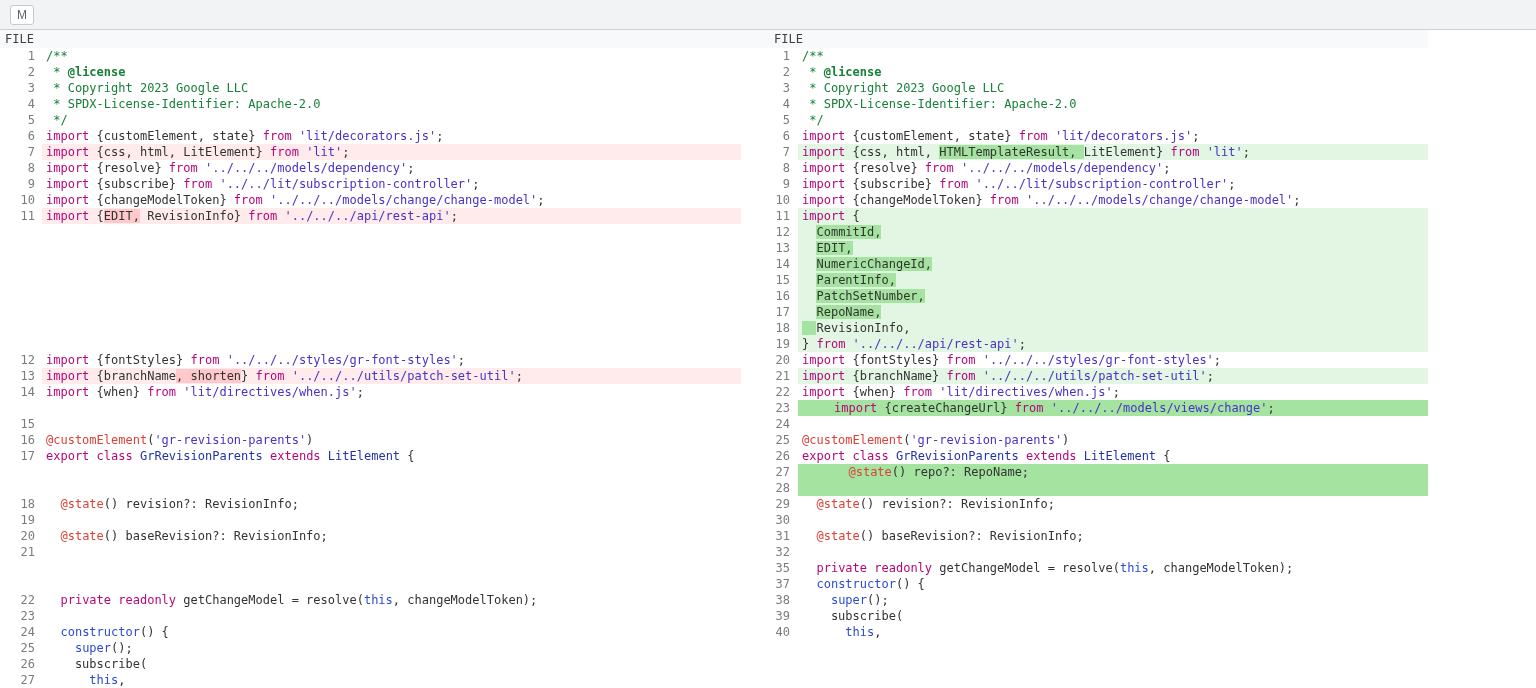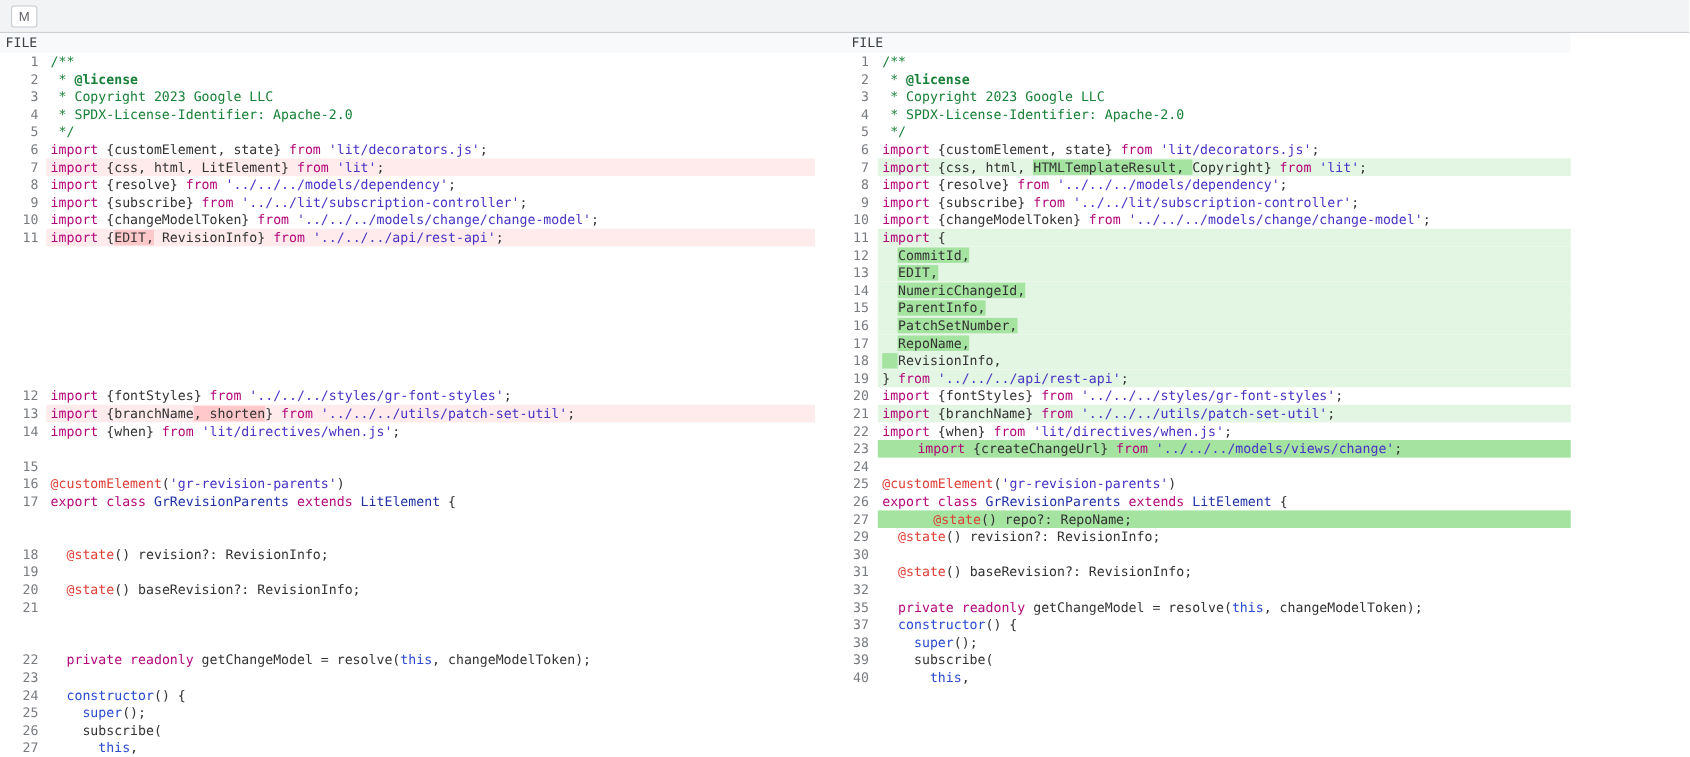--- a/index.html
+++ b/index.html
@@ -110,41 +110,42 @@
       <div class="filehdr">
           <span>FILE</span>
         </div>
       <div id="rows-right">
           <div class="row"><div class="num">1</div><div class="code"><span class="tok c">/**</span></div></div>
           <div class="row"><div class="num">2</div><div class="code"><span class="tok c"> * </span><span class="tok cb">@license</span></div></div>
           <div class="row"><div class="num">3</div><div class="code"><span class="tok c"> * Copyright 2023 Google LLC</span></div></div>
           <div class="row"><div class="num">4</div><div class="code"><span class="tok c"> * SPDX-License-Identifier: Apache-2.0</span></div></div>
           <div class="row"><div class="num">5</div><div class="code"><span class="tok c"> */</span></div></div>
           <div class="row"><div class="num">6</div><div class="code"><span class="tok k">import</span><span class="tok n"> {customElement, state} </span><span class="tok k">from</span><span class="tok n"> </span><span class="tok s">'lit/decorators.js'</span><span class="tok n">;</span></div></div>
-          <div class="row"><div class="num">7</div><div class="code add"><span class="tok k">import</span><span class="tok n"> {css, html, </span><span class="tok n ma">HTMLTemplateResult, </span><span class="tok n">Copyright} </span><span class="tok k">from</span><span class="tok n"> </span><span class="tok s">'lit'</span><span class="tok n">;</span></div></div>
+          <div class="row"><div class="num">7</div><div class="code add"><span class="tok k">import</span><span class="tok n"> {css, html, </span><span class="tok n ma">HTMLTemplateResult, </span><span class="tok n">LitElement} </span><span class="tok k">from</span><span class="tok n"> </span><span class="tok s">'lit'</span><span class="tok n">;</span></div></div>
           <div class="row"><div class="num">8</div><div class="code"><span class="tok k">import</span><span class="tok n"> {resolve} </span><span class="tok k">from</span><span class="tok n"> </span><span class="tok s">'../../../models/dependency'</span><span class="tok n">;</span></div></div>
           <div class="row"><div class="num">9</div><div class="code"><span class="tok k">import</span><span class="tok n"> {subscribe} </span><span class="tok k">from</span><span class="tok n"> </span><span class="tok s">'../../lit/subscription-controller'</span><span class="tok n">;</span></div></div>
           <div class="row"><div class="num">10</div><div class="code"><span class="tok k">import</span><span class="tok n"> {changeModelToken} </span><span class="tok k">from</span><span class="tok n"> </span><span class="tok s">'../../../models/change/change-model'</span><span class="tok n">;</span></div></div>
           <div class="row"><div class="num">11</div><div class="code add"><span class="tok k">import</span><span class="tok n"> {</span></div></div>
           <div class="row"><div class="num">12</div><div class="code add"><span class="tok n">  </span><span class="tok n ma">CommitId,</span></div></div>
           <div class="row"><div class="num">13</div><div class="code add"><span class="tok n">  </span><span class="tok n ma">EDIT,</span></div></div>
           <div class="row"><div class="num">14</div><div class="code add"><span class="tok n">  </span><span class="tok n ma">NumericChangeId,</span></div></div>
           <div class="row"><div class="num">15</div><div class="code add"><span class="tok n">  </span><span class="tok n ma">ParentInfo,</span></div></div>
           <div class="row"><div class="num">16</div><div class="code add"><span class="tok n">  </span><span class="tok n ma">PatchSetNumber,</span></div></div>
           <div class="row"><div class="num">17</div><div class="code add"><span class="tok n">  </span><span class="tok n ma">RepoName,</span></div></div>
           <div class="row"><div class="num">18</div><div class="code add"><span class="tok n ma">  </span><span class="tok n">RevisionInfo,</span></div></div>
           <div class="row"><div class="num">19</div><div class="code add"><span class="tok n">} </span><span class="tok k">from</span><span class="tok n"> </span><span class="tok s">'../../../api/rest-api'</span><span class="tok n">;</span></div></div>
           <div class="row"><div class="num">20</div><div class="code"><span class="tok k">import</span><span class="tok n"> {fontStyles} </span><span class="tok k">from</span><span class="tok n"> </span><span class="tok s">'../../../styles/gr-font-styles'</span><span class="tok n">;</span></div></div>
           <div class="row"><div class="num">21</div><div class="code add"><span class="tok k">import</span><span class="tok n"> {branchName} </span><span class="tok k">from</span><span class="tok n"> </span><span class="tok s">'../../../utils/patch-set-util'</span><span class="tok n">;</span></div></div>
           <div class="row"><div class="num">22</div><div class="code"><span class="tok k">import</span><span class="tok n"> {when} </span><span class="tok k">from</span><span class="tok n"> </span><span class="tok s">'lit/directives/when.js'</span><span class="tok n">;</span></div></div>
           <div class="row"><div class="num">23</div><div class="code adds"><span class="tok k">import</span><span class="tok n"> {createChangeUrl} </span><span class="tok k">from</span><span class="tok n"> </span><span class="tok s">'../../../models/views/change'</span><span class="tok n">;</span></div></div>
           <div class="row"><div class="num">24</div><div class="code"></div></div>
           <div class="row"><div class="num">25</div><div class="code"><span class="tok d">@customElement</span><span class="tok n">(</span><span class="tok s">'gr-revision-parents'</span><span class="tok n">)</span></div></div>
           <div class="row"><div class="num">26</div><div class="code"><span class="tok k">export</span><span class="tok n"> </span><span class="tok k">class</span><span class="tok n"> </span><span class="tok t">GrRevisionParents</span><span class="tok n"> </span><span class="tok k">extends</span><span class="tok n"> </span><span class="tok t">LitElement</span><span class="tok n"> {</span></div></div>
           <div class="row"><div class="num">27</div><div class="code adds"><span class="tok n">  </span><span class="tok d">@state</span><span class="tok n">() repo?: RepoName;</span></div></div>
+          <div class="row"><div class="num">28</div><div class="code adds"></div></div>
           <div class="row"><div class="num">29</div><div class="code"><span class="tok n">  </span><span class="tok d">@state</span><span class="tok n">() revision?: RevisionInfo;</span></div></div>
           <div class="row"><div class="num">30</div><div class="code"></div></div>
           <div class="row"><div class="num">31</div><div class="code"><span class="tok n">  </span><span class="tok d">@state</span><span class="tok n">() baseRevision?: RevisionInfo;</span></div></div>
           <div class="row"><div class="num">32</div><div class="code"></div></div>
           <div class="row"><div class="num">35</div><div class="code"><span class="tok n">  </span><span class="tok k">private</span><span class="tok n"> </span><span class="tok k">readonly</span><span class="tok n"> getChangeModel = resolve(</span><span class="tok b">this</span><span class="tok n">, changeModelToken);</span></div></div>
           <div class="row"><div class="num">37</div><div class="code"><span class="tok n">  </span><span class="tok b">constructor</span><span class="tok n">() {</span></div></div>
           <div class="row"><div class="num">38</div><div class="code"><span class="tok n">    </span><span class="tok b">super</span><span class="tok n">();</span></div></div>
           <div class="row"><div class="num">39</div><div class="code"><span class="tok n">    subscribe(</span></div></div>
           <div class="row"><div class="num">40</div><div class="code"><span class="tok n">      </span><span class="tok b">this</span><span class="tok n">,</span></div></div>
         </div>

